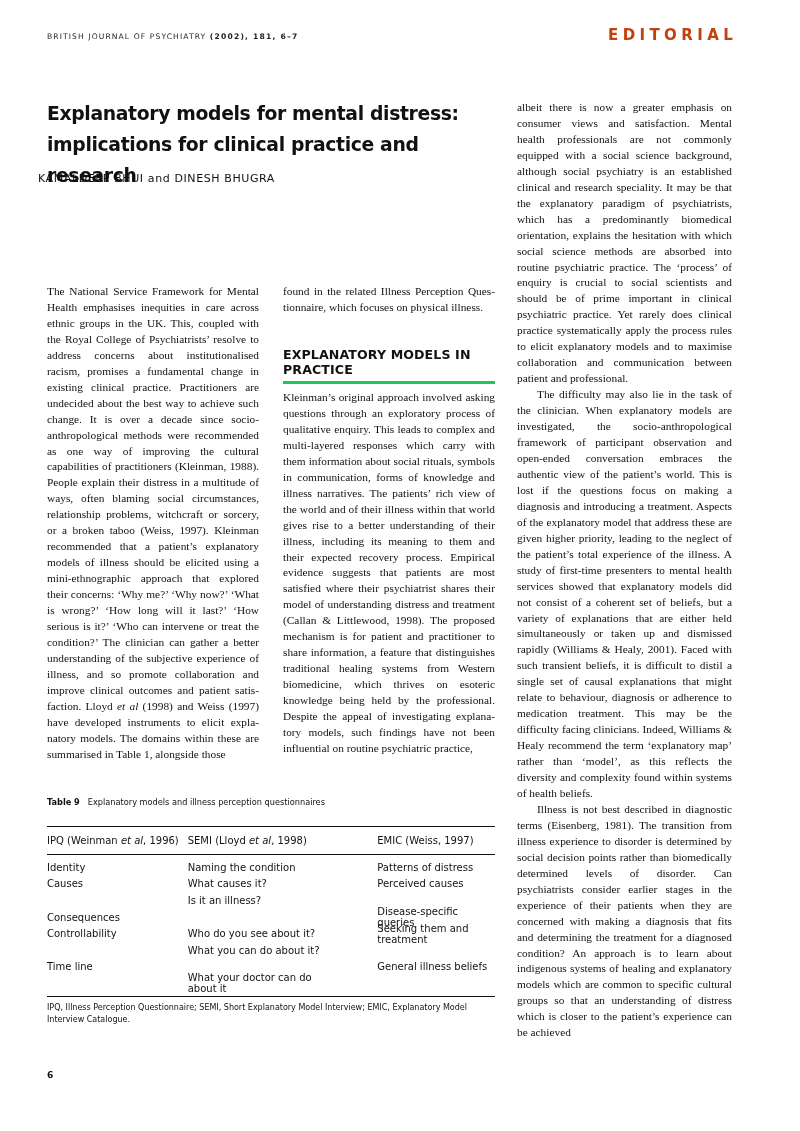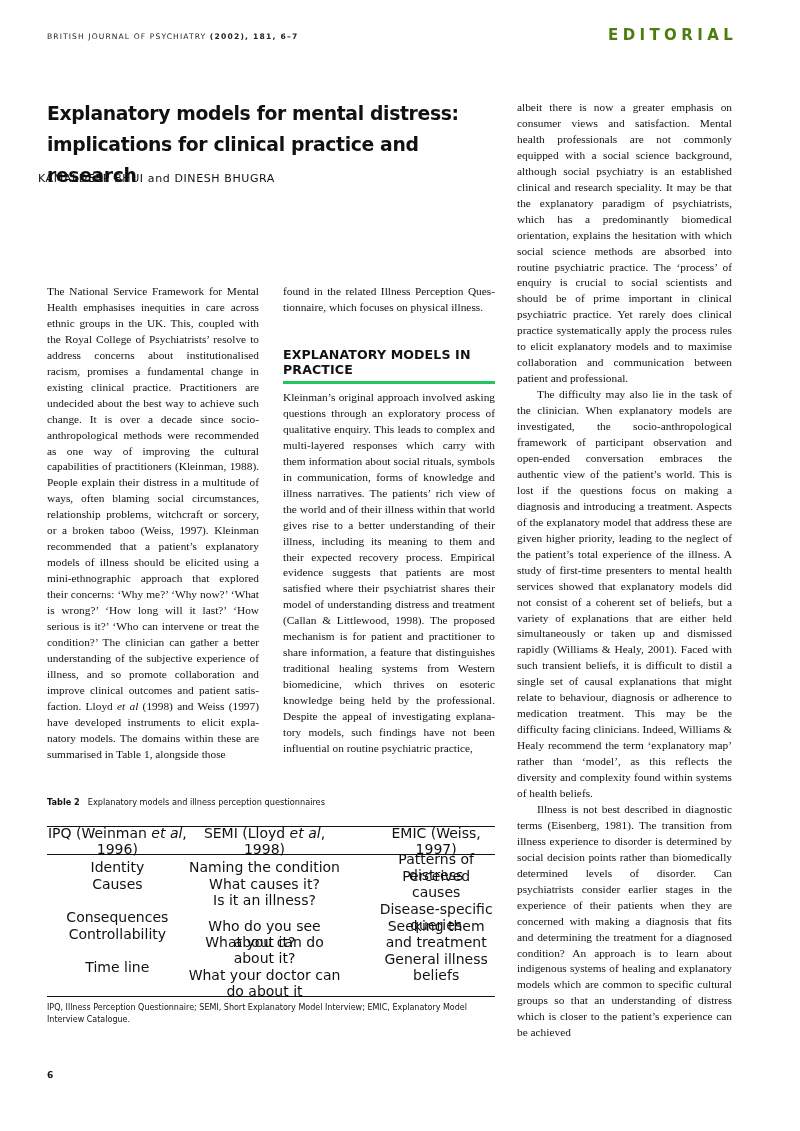--- a/index.html
+++ b/index.html
@@ -3,41 +3,41 @@
 <meta charset="utf-8">
 <style>
   html, body { margin: 0; padding: 0; background: #ffffff; }
   body { width: 800px; height: 1131px; position: relative; overflow: hidden; color: #111; }
   .abs { position: absolute; }
   .sans { font-family: "DejaVu Sans", "Liberation Sans", sans-serif; }
   .serif { font-family: "Liberation Serif", "DejaVu Serif", serif; }
 
   .running-head { left: 47px; top: 32px; font-size: 7.6px; letter-spacing: 1.1px; color: #222; }
   .running-head b { font-weight: bold; letter-spacing: 1.2px; }
-  .section-tag { left: 608px; top: 26px; font-size: 15px; font-weight: bold; letter-spacing: 4.4px; color: #4d7c0f; }
+  .section-tag { left: 608px; top: 26px; font-size: 15px; font-weight: bold; letter-spacing: 4.4px; color: #c2410c; }
 
   .title { left: 47px; top: 98px; width: 460px; font-size: 18.8px; font-weight: bold; line-height: 31px; letter-spacing: -0.35px; color: #111; }
   .authors { left: 38px; top: 172px; font-size: 11px; letter-spacing: 0.6px; color: #111; }
 
   .col { position: absolute; font-size: 11.35px; line-height: 15.95px; text-align: justify; color: #111; }
   .col p { margin: 0; }
   .col p.indent { text-indent: 20px; }
   .col-1 { left: 47px; top: 284px; width: 212px; }
   .col-2 { left: 283px; top: 284px; width: 212px; }
   .col-3 { left: 517px; top: 100px; width: 215px; }
 
   .hyph { hyphens: manual; }
 
   .sec-head { position: absolute; left: 283px; top: 347px; width: 212px; font-size: 12.6px; font-weight: bold; letter-spacing: 0.1px; line-height: 15px; color: #111; padding-bottom: 4px; border-bottom: 3px solid #22c55e; }
   .col-2b { left: 283px; top: 390px; width: 212px; }
 
   .table-caption { left: 47px; top: 797px; font-size: 8.2px; color: #111; }
   .table-caption b { margin-right: 8px; }
 
-  .table { left: 47px; top: 826px; width: 448px; font-size: 14px; color: #111; text-align: center; }
+  .table { left: 47px; top: 826px; width: 448px; font-size: 10px; color: #111; }
   .table .rule-thick { border-top: 1.6px solid #111; }
   .table .rule-thin { border-top: 1px solid #111; }
   .table .row { display: flex; height: 16.6px; align-items: center; }
   .table .head { height: 27px; }
   .table .c1 { width: 153px; }
   .table .c2 { width: 167px; }
   .table .c3 { width: 128px; padding-left: 36px; }
   .table .body { padding-top: 4px; padding-bottom: 4px; }
   .table-note { left: 47px; top: 1002px; width: 450px; font-size: 8px; line-height: 11.5px; color: #111; }
 
@@ -74,21 +74,21 @@
   <p>Kleinman’s original approach involved ask­ing questions through an exploratory pro­cess of qualitative enquiry. This leads to complex and multi-layered responses which carry with them information about social rituals, symbols in communication, forms of knowledge and illness narratives. The patients’ rich view of the world and of their illness within that world gives rise to a better understanding of their illness, including its meaning to them and their expected recovery process. Empirical evidence suggests that patients are most satisfied where their psy­chiatrist shares their model of understand­ing distress and treatment (Callan &amp; Littlewood, 1998). The proposed mechan­ism is for patient and practitioner to share information, a feature that distinguishes traditional healing systems from Western biomedicine, which thrives on esoteric knowledge being held by the professional. Despite the appeal of investigating explana­tory models, such findings have not been influential on routine psychiatric practice,</p>
 </div>
 
 <div class="col col-3 serif hyph">
   <p>albeit there is now a greater emphasis on consumer views and satisfaction. Mental health professionals are not commonly equipped with a social science background, although social psychiatry is an established clinical and research speciality. It may be that the explanatory paradigm of psychia­trists, which has a predominantly biomedi­cal orientation, explains the hesitation with which social science methods are absorbed into routine psychiatric practice. The ‘pro­cess’ of enquiry is crucial to social scientists and should be of prime important in clini­cal psychiatric practice. Yet rarely does clinical practice systematically apply the process rules to elicit explanatory models and to maximise collaboration and commu­nication between patient and professional.</p>
   <p class="indent">The difficulty may also lie in the task of the clinician. When explanatory models are investigated, the socio-anthropological framework of participant observation and open-ended conversation embraces the authentic view of the patient’s world. This is lost if the questions focus on making a diagnosis and introducing a treatment. Aspects of the explanatory model that address these are given higher priority, leading to the neglect of the patient’s total experience of the illness. A study of first-time presenters to mental health services showed that explanatory models did not consist of a coherent set of beliefs, but a variety of explanations that are either held simultaneously or taken up and dismissed rapidly (Williams &amp; Healy, 2001). Faced with such transient beliefs, it is difficult to distil a single set of causal explanations that might relate to behaviour, diagnosis or adherence to medication treatment. This may be the difficulty facing clinicians. Indeed, Williams &amp; Healy recommend the term ‘explanatory map’ rather than ‘model’, as this reflects the diversity and complexity found within systems of health beliefs.</p>
   <p class="indent">Illness is not best described in diagnos­tic terms (Eisenberg, 1981). The transition from illness experience to disorder is deter­mined by social decision points rather than biomedically determined levels of disorder. Can psychiatrists consider earlier stages in the experience of their patients when they are concerned with making a diagnosis that fits and determining the treatment for a diagnosed condition? An approach is to learn about indigenous systems of healing and explanatory models which are common to specific cultural groups so that an under­standing of distress which is closer to the patient’s experience can be achieved</p>
 </div>
 
 <div class="abs table-caption sans">
-  <b>Table 2</b><span>Explanatory models and illness perception questionnaires</span>
+  <b>Table 9</b><span>Explanatory models and illness perception questionnaires</span>
 </div>
 
 <div class="abs table sans">
   <div class="rule-thick"></div>
   <div class="row head">
     <div class="c1"><span>IPQ (Weinman </span><i>et al</i><span>, 1996)</span></div>
     <div class="c2"><span>SEMI (Lloyd </span><i>et al</i><span>, 1998)</span></div>
     <div class="c3"><span>EMIC (Weiss, 1997)</span></div>
   </div>
   <div class="rule-thin"></div>

